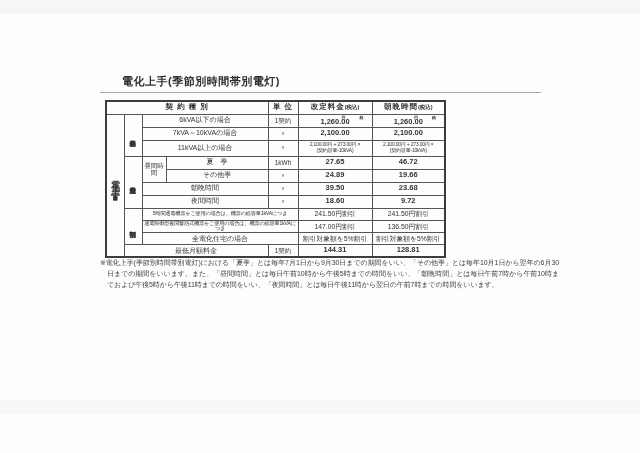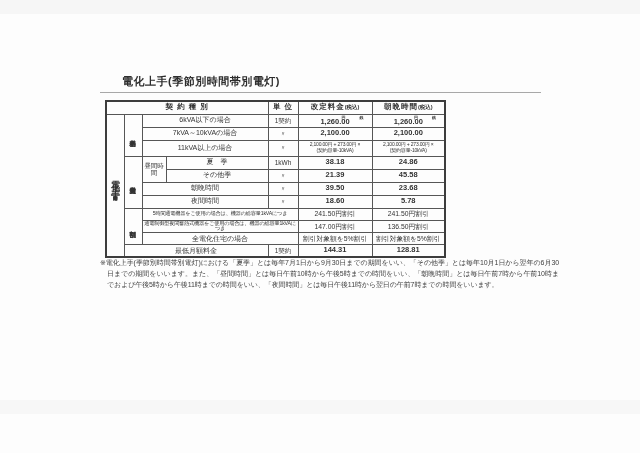--- a/index.html
+++ b/index.html
@@ -131,43 +131,43 @@
     </td>
   </tr>
 
   <tr class="r13">
     <td class="group-cell" rowspan="4">
       <div class="vert">電力量料金</div>
     </td>
     <td class="sublabel" rowspan="2">昼間時間</td>
     <td class="desc">夏　季</td>
     <td class="unit">1kWh</td>
-    <td class="money">38.18</td>
-    <td class="money">24.86</td>
+    <td class="money">27.65</td>
+    <td class="money">46.72</td>
   </tr>
 
   <tr class="r13">
     <td class="desc">その他季</td>
     <td class="unit">〃</td>
-    <td class="money">21.39</td>
-    <td class="money">45.58</td>
+    <td class="money">24.89</td>
+    <td class="money">19.66</td>
   </tr>
 
   <tr class="r13">
     <td class="desc" colspan="2">朝晩時間</td>
     <td class="unit">〃</td>
     <td class="money">39.50</td>
     <td class="money">23.68</td>
   </tr>
 
   <tr class="r13">
     <td class="desc" colspan="2">夜間時間</td>
     <td class="unit">〃</td>
     <td class="money">18.60</td>
-    <td class="money">5.78</td>
+    <td class="money">9.72</td>
   </tr>
 
   <tr class="r12">
     <td class="group-cell" rowspan="3">
       <div class="vert">割引額</div>
     </td>
     <td class="desc-small" colspan="3">5時間通電機器をご使用の場合は、機器の総容量1kVAにつき</td>
     <td class="disc-val">241.50円割引</td>
     <td class="disc-val">241.50円割引</td>
   </tr>

